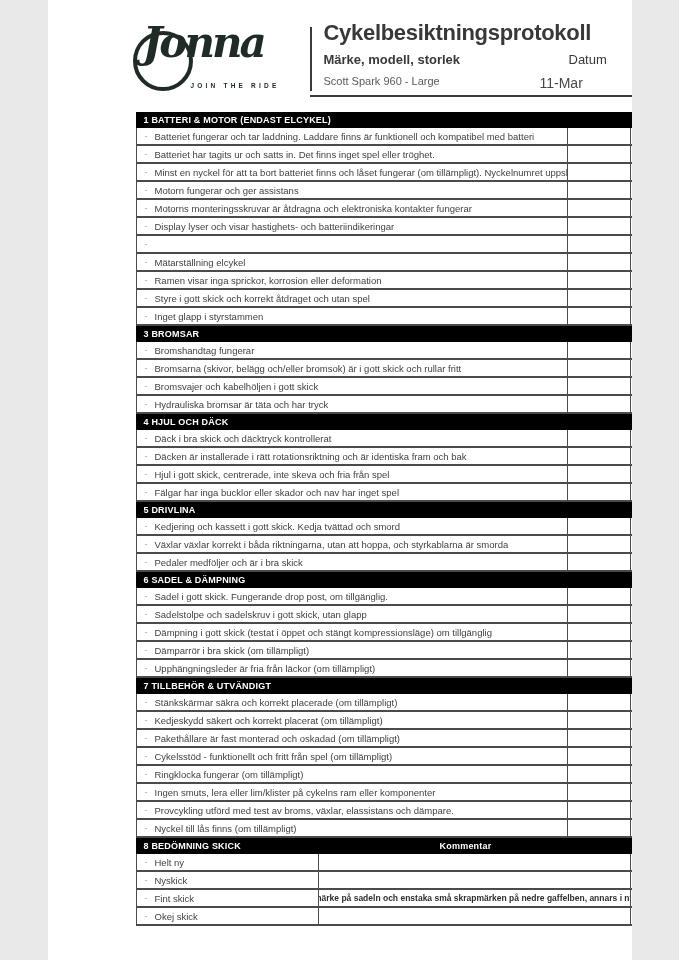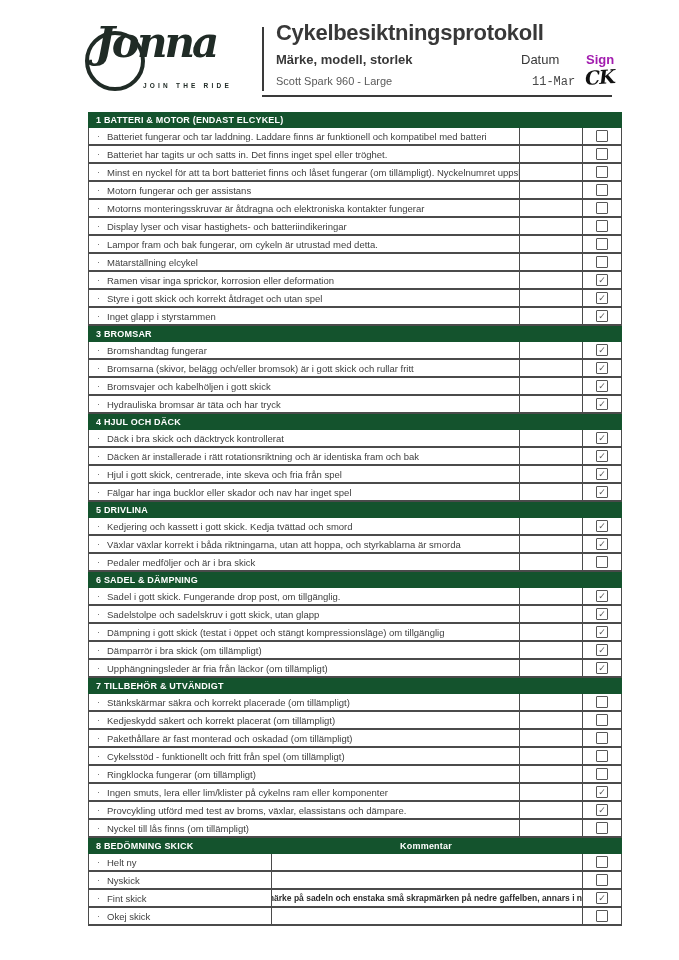--- a/index.html
+++ b/index.html
@@ -1,17 +1,17 @@
 <!DOCTYPE html>
 <html><head>
 <meta charset="utf-8">
 <style>
   html,body{margin:0;padding:0;background:#e9e9e9;}
   .page{
-    position:relative;width:679px;height:960px;background:#ffffff;
+    position:relative;width:584px;height:960px;background:#ffffff;
     font-family:"Liberation Sans","DejaVu Sans",sans-serif;color:#3c3c3c;
     overflow:hidden;margin:0 auto;
   }
 
   
   .logo{position:absolute;left:85px;top:18px;width:172px;height:80px;}
   .logo-circle{position:absolute;left:0;top:13px;width:52px;height:52px;
     border:4px solid #202b26;border-radius:50%;}
   .logo-script{position:absolute;left:10px;top:4px;width:160px;
     font-family:"DejaVu Serif","Liberation Serif",serif;font-style:italic;font-weight:bold;
@@ -19,32 +19,32 @@
   .logo-tagline{position:absolute;left:58px;top:64px;font-size:6.5px;font-weight:bold;
     letter-spacing:3.2px;color:#202b26;white-space:nowrap;}
 
   .hdr-divider{position:absolute;left:262px;top:27px;width:2px;height:64px;background:#3a3a3a;}
   .hdr-title{position:absolute;left:276px;top:20px;font-size:22px;font-weight:bold;
     color:#383838;letter-spacing:-0.3px;}
   .hdr-field-label{position:absolute;left:276px;top:52px;font-size:13px;font-weight:bold;color:#383838;text-align:center;}
   .hdr-date-label{position:absolute;left:521px;top:52px;font-size:13px;font-weight:normal;color:#383838;}
   .hdr-sign-label{position:absolute;left:586px;top:52px;font-size:13px;font-weight:bold;color:#a21caf;}
   .hdr-field-value{position:absolute;left:276px;top:75px;font-size:11px;color:#5a5a5a;}
-  .hdr-date-value{position:absolute;left:532px;top:75px;font-size:12px;color:#474747;font-family:Liberation Mono, monospace;}
+  .hdr-date-value{position:absolute;left:492px;top:75px;font-size:14px;color:#474747;}
   .hdr-sign-value{position:absolute;left:585px;top:66px;font-size:19px;font-weight:bold;
     font-family:"DejaVu Serif","Liberation Serif",serif;font-style:italic;color:#111;
     transform:rotate(-4deg);letter-spacing:-1px;}
   .hdr-rule{position:absolute;left:262px;top:95px;width:350px;height:2px;background:#3a3a3a;}
 
   
   .table{position:absolute;left:88px;top:112px;width:534px;}
-  .sec-bar{position:relative;height:16px;background:#14532d;color:#ffffff;
+  .sec-bar{position:relative;height:16px;background:#000000;color:#ffffff;
     font-size:9px;font-weight:bold;line-height:16px;padding-left:8px;
     box-sizing:border-box;letter-spacing:0.2px;}
-  .sec-comment-label{position:absolute;left:182px;top:0;width:312px;text-align:center;}
+  .sec-comment-label{position:absolute;left:174px;top:0;width:312px;text-align:center;}
   .row{display:flex;box-sizing:border-box;height:18px;
     border-left:1.5px solid #4b4b4b;border-right:1.5px solid #4b4b4b;
     border-bottom:2px solid #4b4b4b;background:#fff;}
   .cell{box-sizing:border-box;height:100%;}
   .cell-text{width:431px;display:flex;align-items:center;font-size:9.5px;color:#3f3f3f;
     padding-left:5px;overflow:hidden;white-space:nowrap;}
   .cell-mid{width:63px;border-left:1.5px solid #4b4b4b;}
   .cell-check{width:39px;border-left:1.5px solid #4b4b4b;display:flex;
     align-items:center;justify-content:center;}
   .row8 .cell-text{width:182px;}
@@ -134,21 +134,20 @@
           <span>Display lyser och visar hastighets- och batteriindikeringar</span>
         </div>
         <div class="cell cell-mid"></div>
         <div class="cell cell-check">
           <span class="checkbox"></span>
         </div>
       </div>
       <div class="row">
         <div class="cell cell-text">
           <span class="bullet">·</span>
-          <span>Lampor fram och bak fungerar, om cykeln är utrustad med detta.</span>
         </div>
         <div class="cell cell-mid"></div>
         <div class="cell cell-check">
           <span class="checkbox"></span>
         </div>
       </div>
       <div class="row">
         <div class="cell cell-text">
           <span class="bullet">·</span>
           <span>Mätarställning elcykel</span>

